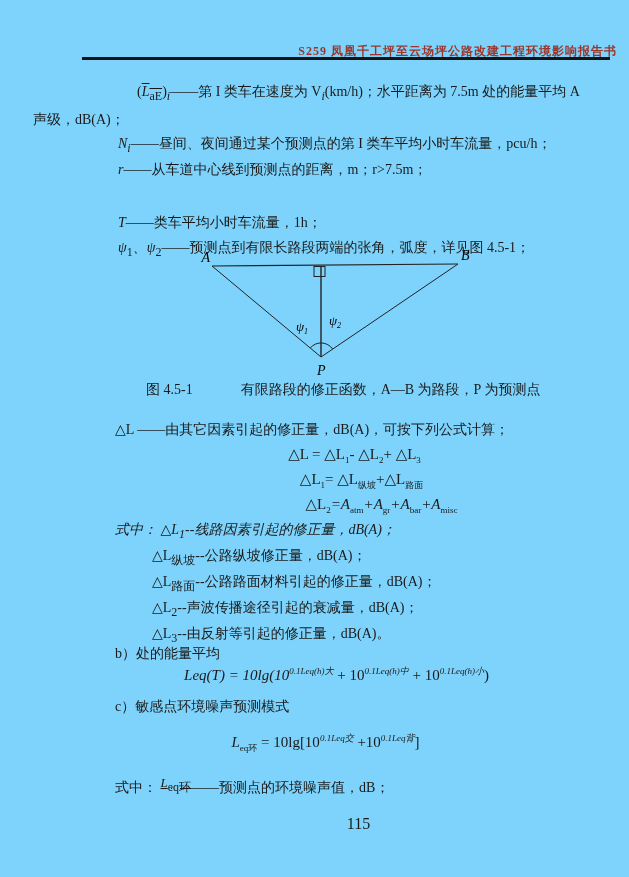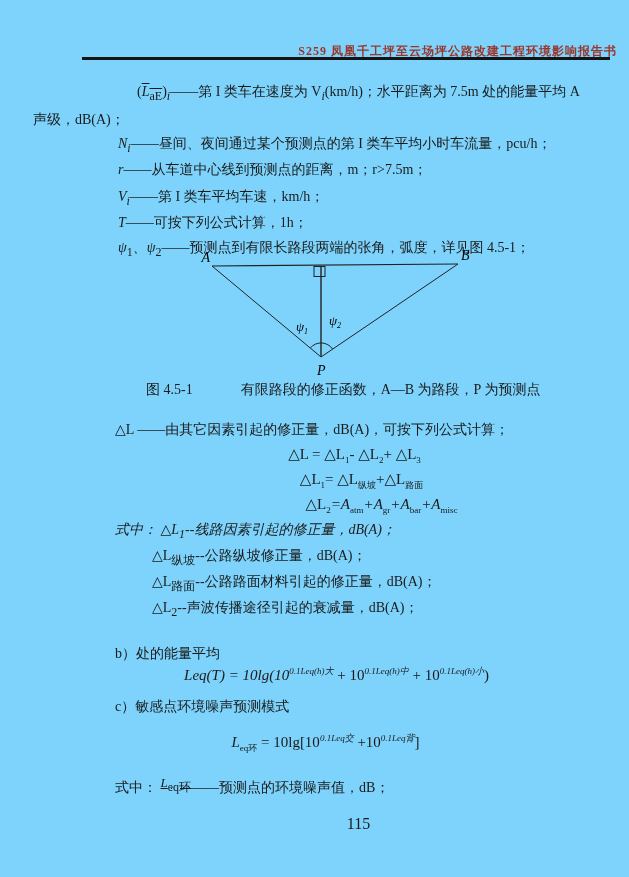--- a/index.html
+++ b/index.html
@@ -51,25 +51,22 @@
     <span>(</span><span class="ovl"><span class="mi">L</span><sub>aE</sub></span><span>)</span><sub class="mi">i</sub><span>——第 I 类车在速度为 V</span><sub class="mi">i</sub><span>(km/h)；水平距离为 7.5m 处的能量平均 A</span>
   </div>
   <div class="abs txt" style="left:33px;top:110px;">声级，dB(A)；</div>
 
   <div class="abs txt" style="left:118px;top:134px;">
     <span class="mi">N</span><sub class="mi">i</sub><span>——昼间、夜间通过某个预测点的第 I 类车平均小时车流量，pcu/h；</span>
   </div>
   <div class="abs txt" style="left:118px;top:160px;">
     <span class="mi">r</span><sub></sub><span>——从车道中心线到预测点的距离，m；r&gt;7.5m；</span>
   </div>
-  <div class="abs txt" style="left:118px;top:187px;">
-    <span class="mi">V</span><sub class="mi">i</sub><span>——第 I 类车平均车速，km/h；</span>
-  </div>
   <div class="abs txt" style="left:118px;top:213px;">
-    <span class="mi">T</span><sub></sub><span>——可按下列公式计算，1h；</span>
+    <span class="mi">T</span><sub></sub><span>——类车平均小时车流量，1h；</span>
   </div>
   <div class="abs txt" style="left:118px;top:238px;">
     <span class="mi">ψ</span><sub>1</sub><span class="mi">、ψ</span><sub>2</sub><span>——预测点到有限长路段两端的张角，弧度，详见图 4.5-1；</span>
   </div>
 
   <svg class="abs" style="left:140px;top:248px;" width="345" height="135" viewBox="140 248 345 135">
 
     <line x1="212" y1="266" x2="458" y2="264" stroke="#222" stroke-width="1.2"></line>
 
     <line x1="212" y1="266" x2="321" y2="357" stroke="#222" stroke-width="1"></line>
@@ -110,20 +107,23 @@
   </div>
   <div class="abs txt" style="left:152px;top:572px;">
     <span>△L</span><sub>路面</sub><span>--公路路面材料引起的修正量，dB(A)；</span>
   </div>
   <div class="abs txt" style="left:152px;top:546px;">
     <span>△L</span><sub>纵坡</sub><span>--公路纵坡修正量，dB(A)；</span>
   </div>
   <div class="abs txt" style="left:152px;top:598px;">
     <span>△L</span><sub>2</sub><span>--声波传播途径引起的衰减量，dB(A)；</span>
   </div>
+  <div class="abs txt" style="left:152px;top:624px;">
+    <span>△L</span><sub>3</sub><span>--由反射等引起的修正量，dB(A)。</span>
+  </div>
 
   <div class="abs txt" style="left:115px;top:644px;">b）处的能量平均</div>
 
   <div class="frow sh22" style="top:665px;">
     <span class="mi">Leq(T) = 10lg(10</span><sup class="mi">0.1Leq(h)大</sup><span> + 10</span><sup class="mi">0.1Leq(h)中</sup><span> + 10</span><sup class="mi">0.1Leq(h)小</sup><span>)</span>
   </div>
 
   <div class="abs txt" style="left:115px;top:697px;">c）敏感点环境噪声预测模式</div>
 
   <div class="frow sh11" style="top:732px;">

